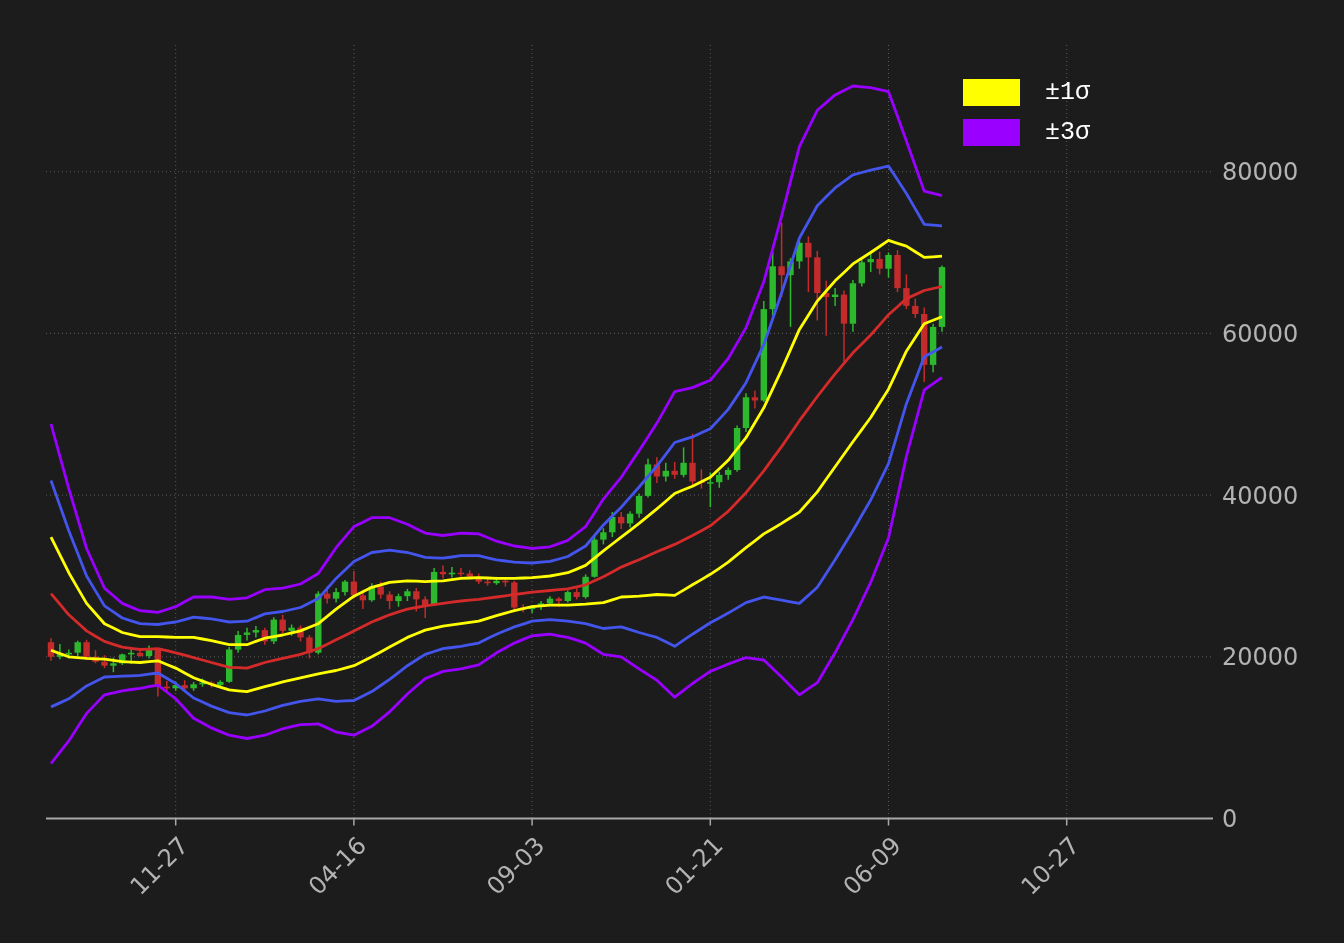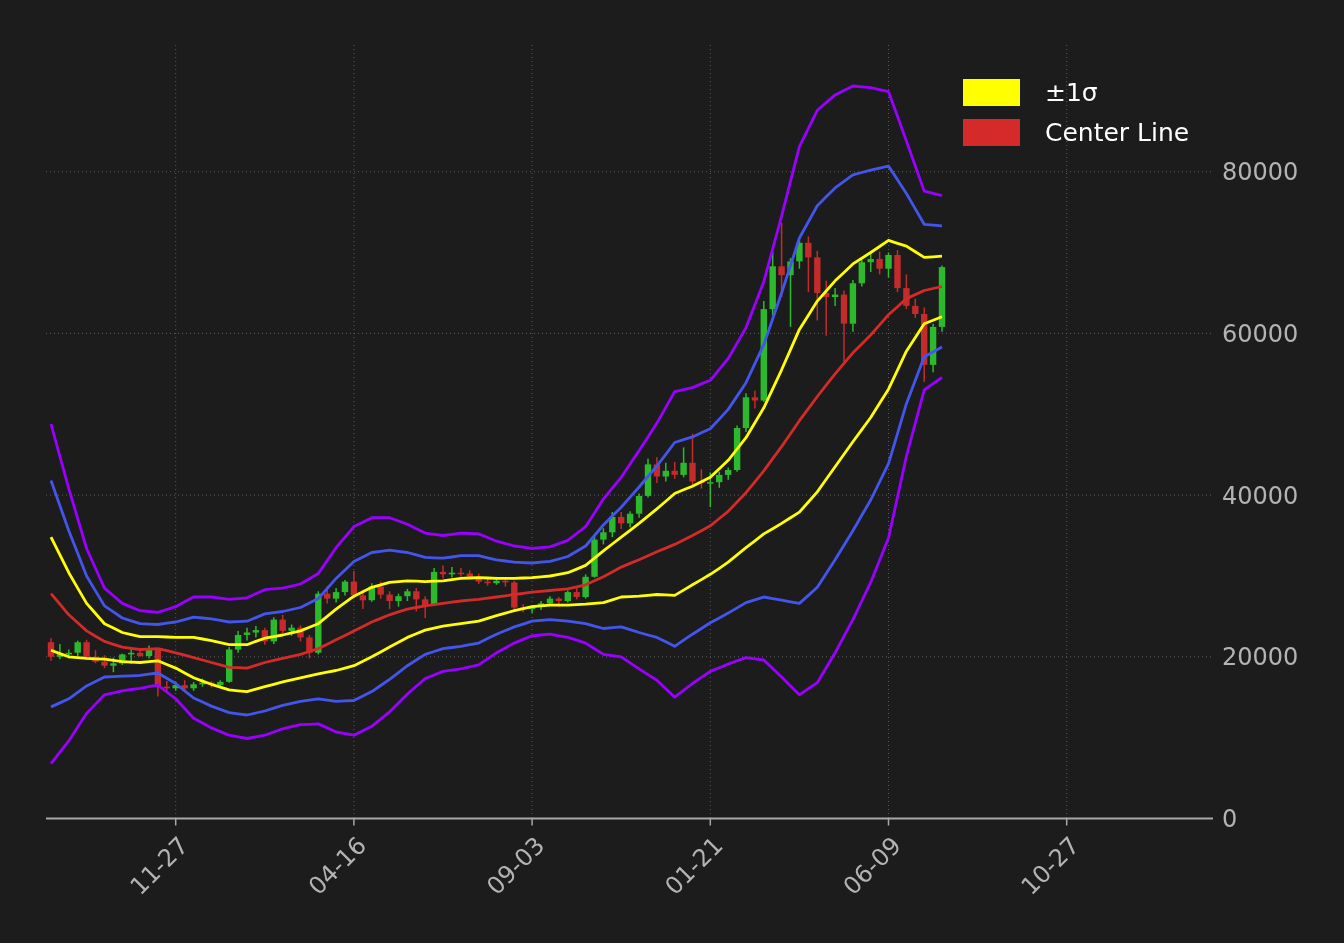--- a/index.html
+++ b/index.html
@@ -3,21 +3,21 @@
 <meta charset="utf-8">
 <style>
   html,body{margin:0;padding:0;background:#1c1c1c;}
   .fig{position:relative;width:1344px;height:943px;background:#1c1c1c;overflow:hidden;
        font-family:"DejaVu Sans",sans-serif;}
   svg{position:absolute;left:0;top:0;}
   svg text{font-family:"DejaVu Sans",sans-serif;}
   .legend{position:absolute;left:963px;top:72px;}
   .lrow{display:flex;align-items:center;height:40px;}
   .sw{display:inline-block;width:57px;height:27px;margin-right:25px;}
-  .ltxt{color:#ffffff;font-size:25px;line-height:27px;white-space:nowrap;}
+  .ltxt{color:#ffffff;font-size:25px;line-height:27px;white-space:nowrap;font-family:Liberation Mono, monospace;}
 </style>
 </head>
 <body>
 
 <div class="fig">
   <div id="chart-host">
       <svg width="1344" height="943" viewBox="0 0 1344 943" style="background:#1c1c1c">
         <line x1="175.7" y1="45" x2="175.7" y2="818.5" stroke="#5c5c5c" stroke-width="1" stroke-dasharray="1 3"></line>
         <line x1="353.9" y1="45" x2="353.9" y2="818.5" stroke="#5c5c5c" stroke-width="1" stroke-dasharray="1 3"></line>
         <line x1="532.1" y1="45" x2="532.1" y2="818.5" stroke="#5c5c5c" stroke-width="1" stroke-dasharray="1 3"></line>
@@ -256,17 +256,17 @@
         <text x="902.5" y="847" fill="#b3b3b3" font-size="24" text-anchor="end" transform="rotate(-45 902.5 847)">06-09</text>
         <text x="1080.7" y="847" fill="#b3b3b3" font-size="24" text-anchor="end" transform="rotate(-45 1080.7 847)">10-27</text>
       </svg>
     </div>
   <div class="legend">
     <div class="lrow">
       <span class="sw" style="background: rgb(255, 255, 0);"></span>
       <span class="ltxt">±1σ</span>
     </div>
     <div class="lrow">
-      <span class="sw" style="background: rgb(212, 42, 42);"></span>
-      <span class="ltxt">Center Line</span>
+      <span class="sw" style="background: rgb(153, 0, 255);"></span>
+      <span class="ltxt">±3σ</span>
     </div>
   </div>
 </div>
 
 </body></html>

